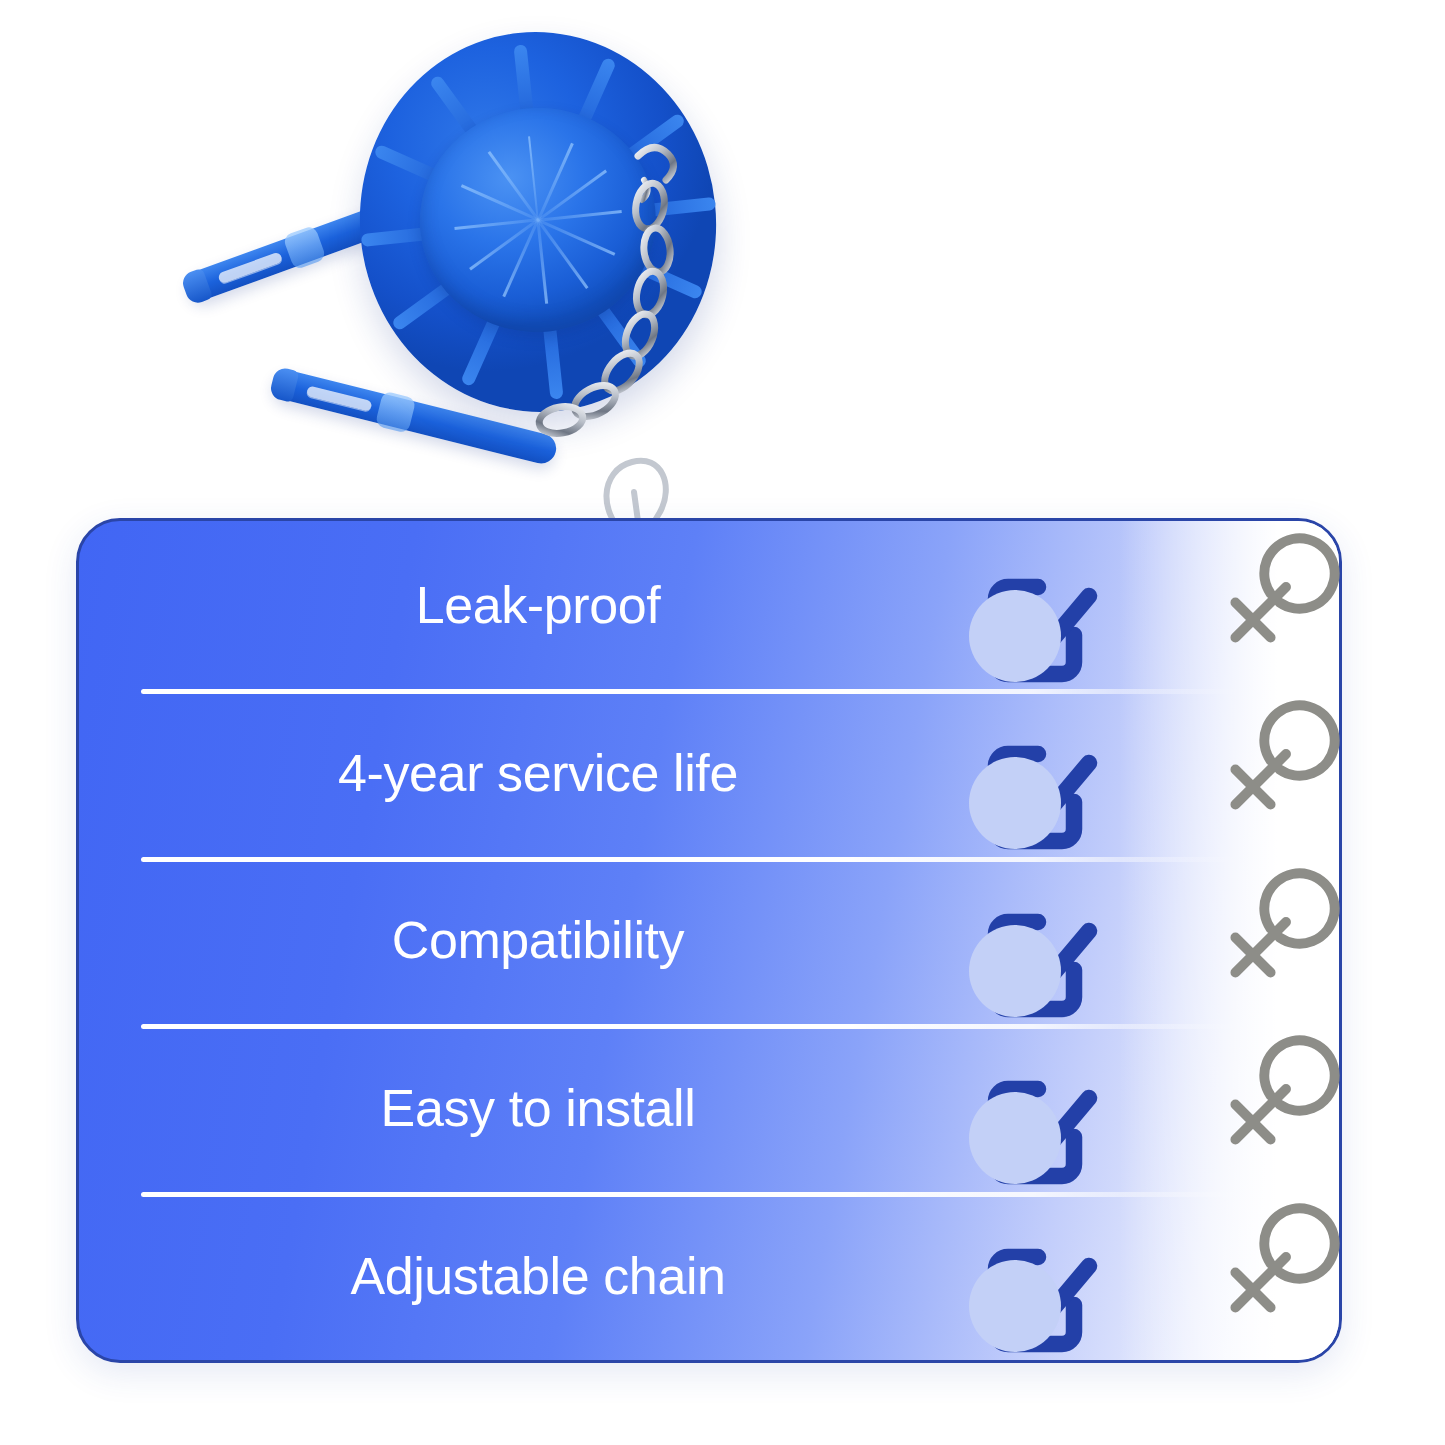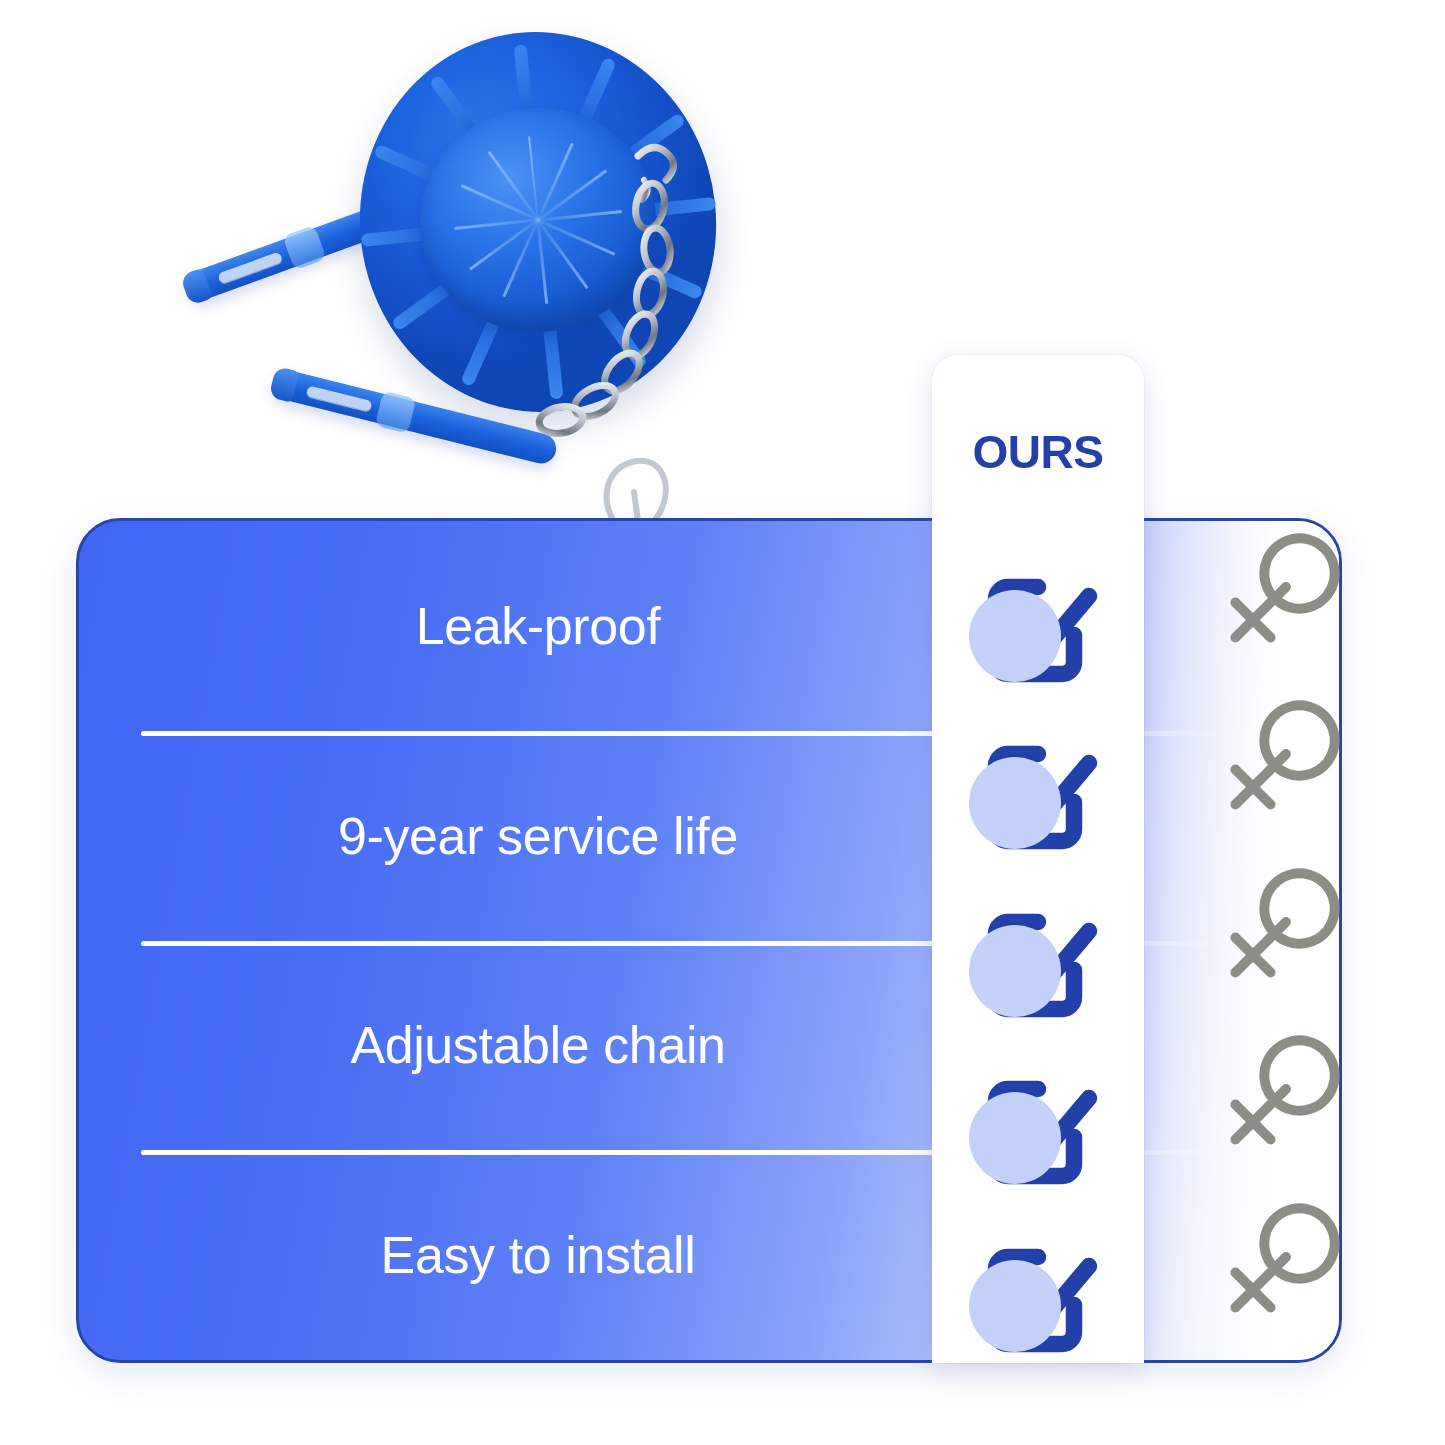--- a/index.html
+++ b/index.html
@@ -335,36 +335,37 @@
   <div class="headline">
   </div>
 
   <div class="panel">
     <div class="rows">
       <div class="row">
         <div class="feature-label">Leak-proof</div>
       </div>
       <div class="row">
         <div class="divider"></div>
-        <div class="feature-label">9-year service life</div>
+        <div class="feature-label">4-year service life</div>
+      </div>
+      <div class="row">
+        <div class="divider"></div>
+        <div class="feature-label">Compatibility</div>
+      </div>
+      <div class="row">
+        <div class="divider"></div>
+        <div class="feature-label">Easy to install</div>
       </div>
       <div class="row">
         <div class="divider"></div>
         <div class="feature-label">Adjustable chain</div>
       </div>
-      <div class="row">
-        <div class="divider"></div>
-        <div class="feature-label">Easy to install</div>
-      </div>
     </div>
   </div>
 
-  <div class="ours-col">
-    <div class="col-head ours-head">OURS</div>
-  </div>
 
 
   <div class="icon-stack icon-ours" style="top:560px;height:150px">
     <div class="blob"></div>
     <svg width="150" height="150" viewBox="0 0 100 100">
       <g fill="none" stroke="#2340a8" stroke-width="11" stroke-linecap="round" stroke-linejoin="round">
         <path d="M74 50 v18 a8 8 0 0 1 -8 8 H30 a8 8 0 0 1 -8 -8 V26 a8 8 0 0 1 8 -8 h20"></path>
         <path d="M34 44 L52 62 L84 24"></path>
       </g>
     </svg>

